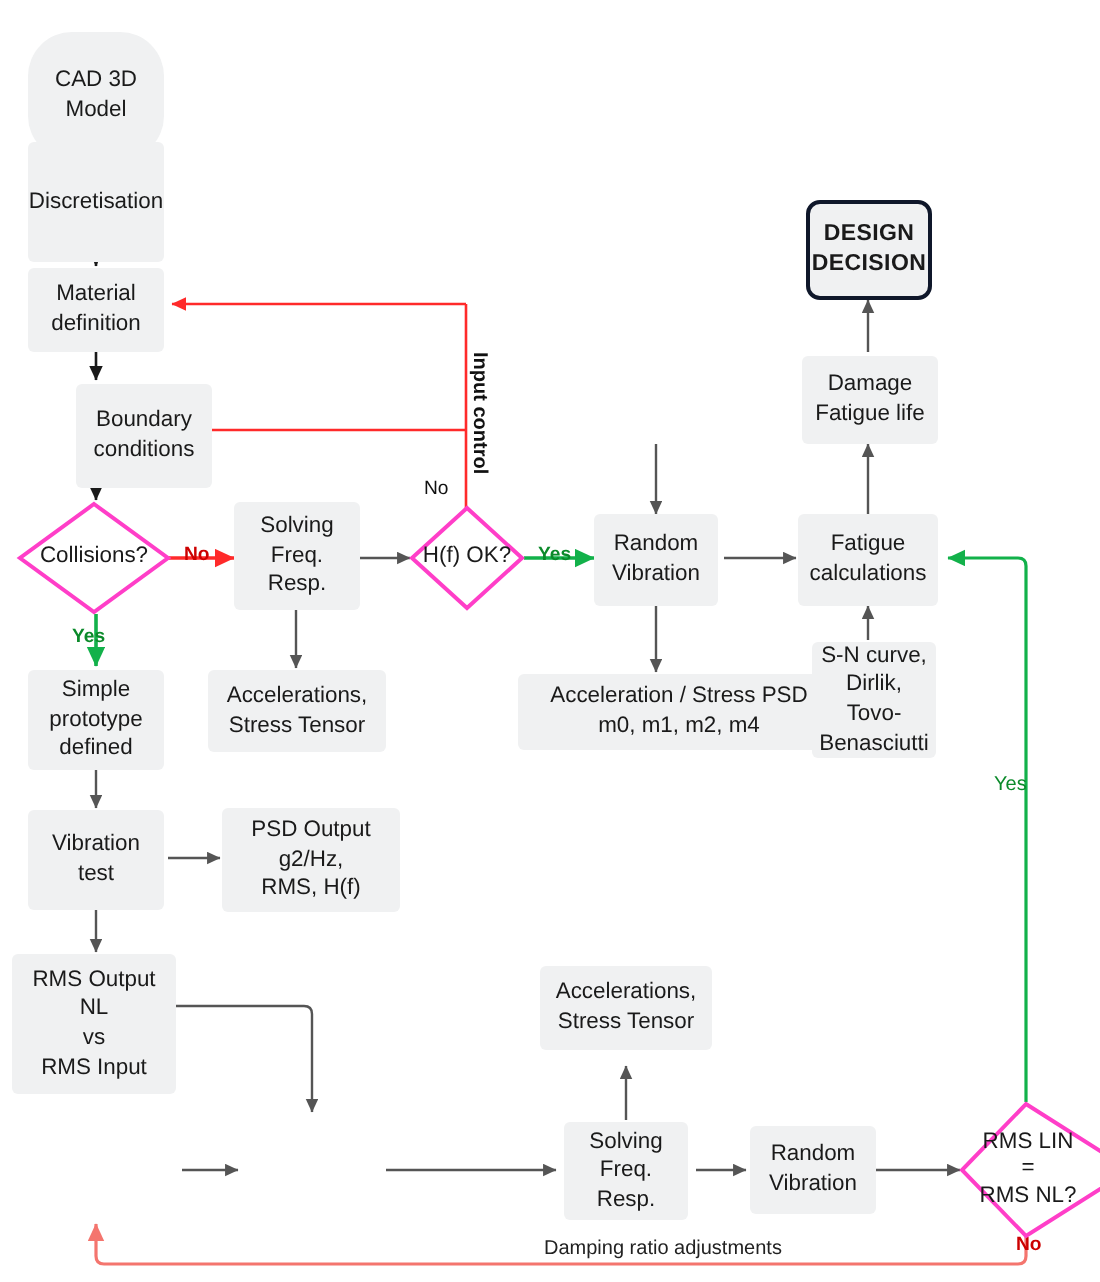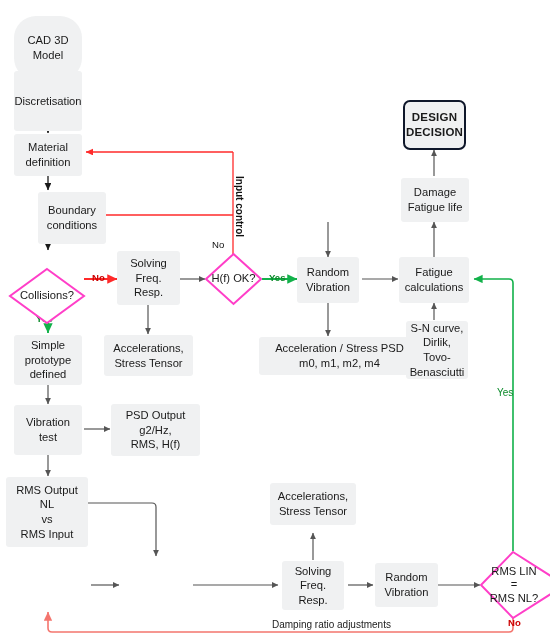--- a/index.html
+++ b/index.html
@@ -205,21 +205,21 @@
 Dirlik,
 Tovo-
 Benasciutti</div>
 
   <div class="node" style="left:401px;top:178px;width:68px;height:44px;">Damage
 Fatigue life</div>
 
   <div class="node emph" style="left:403px;top:100px;width:63px;height:50px;">DESIGN
 DECISION</div>
 
-  <div class="diamond" style="left:8px;top:267px;width:78px;height:58px;">
+  <div class="diamond" style="left:8px;top:250px;width:78px;height:58px;">
     <svg class="dshape" viewBox="0 0 78 58" preserveAspectRatio="none">
       <polygon points="39,2 76,29 39,56 2,29" fill="#ffffff" stroke="#ff3ec8" stroke-width="2"></polygon>
     </svg>
     <span class="dlabel">Collisions?</span>
   </div>
 
   <div class="diamond" style="left:204px;top:252px;width:59px;height:54px;">
     <svg class="dshape" viewBox="0 0 59 54" preserveAspectRatio="none">
       <polygon points="29.5,2 57,27 29.5,52 2,27" fill="#ffffff" stroke="#ff3ec8" stroke-width="2"></polygon>
     </svg>

